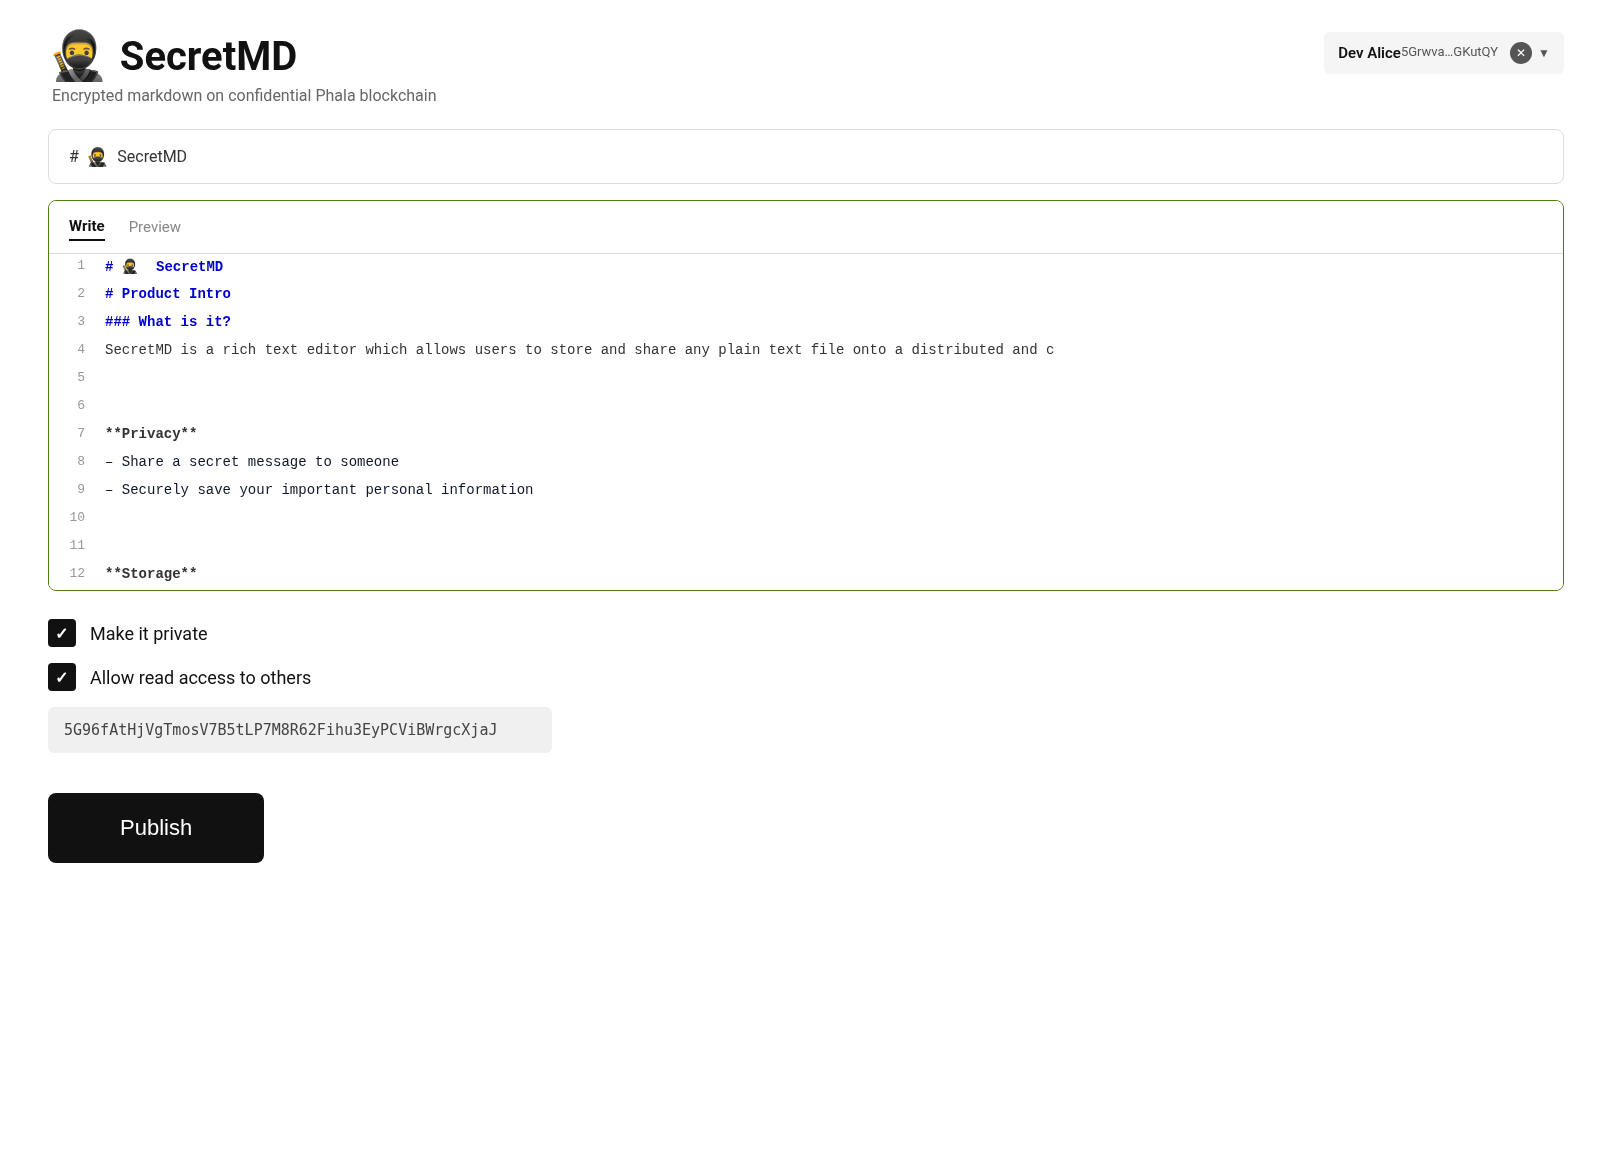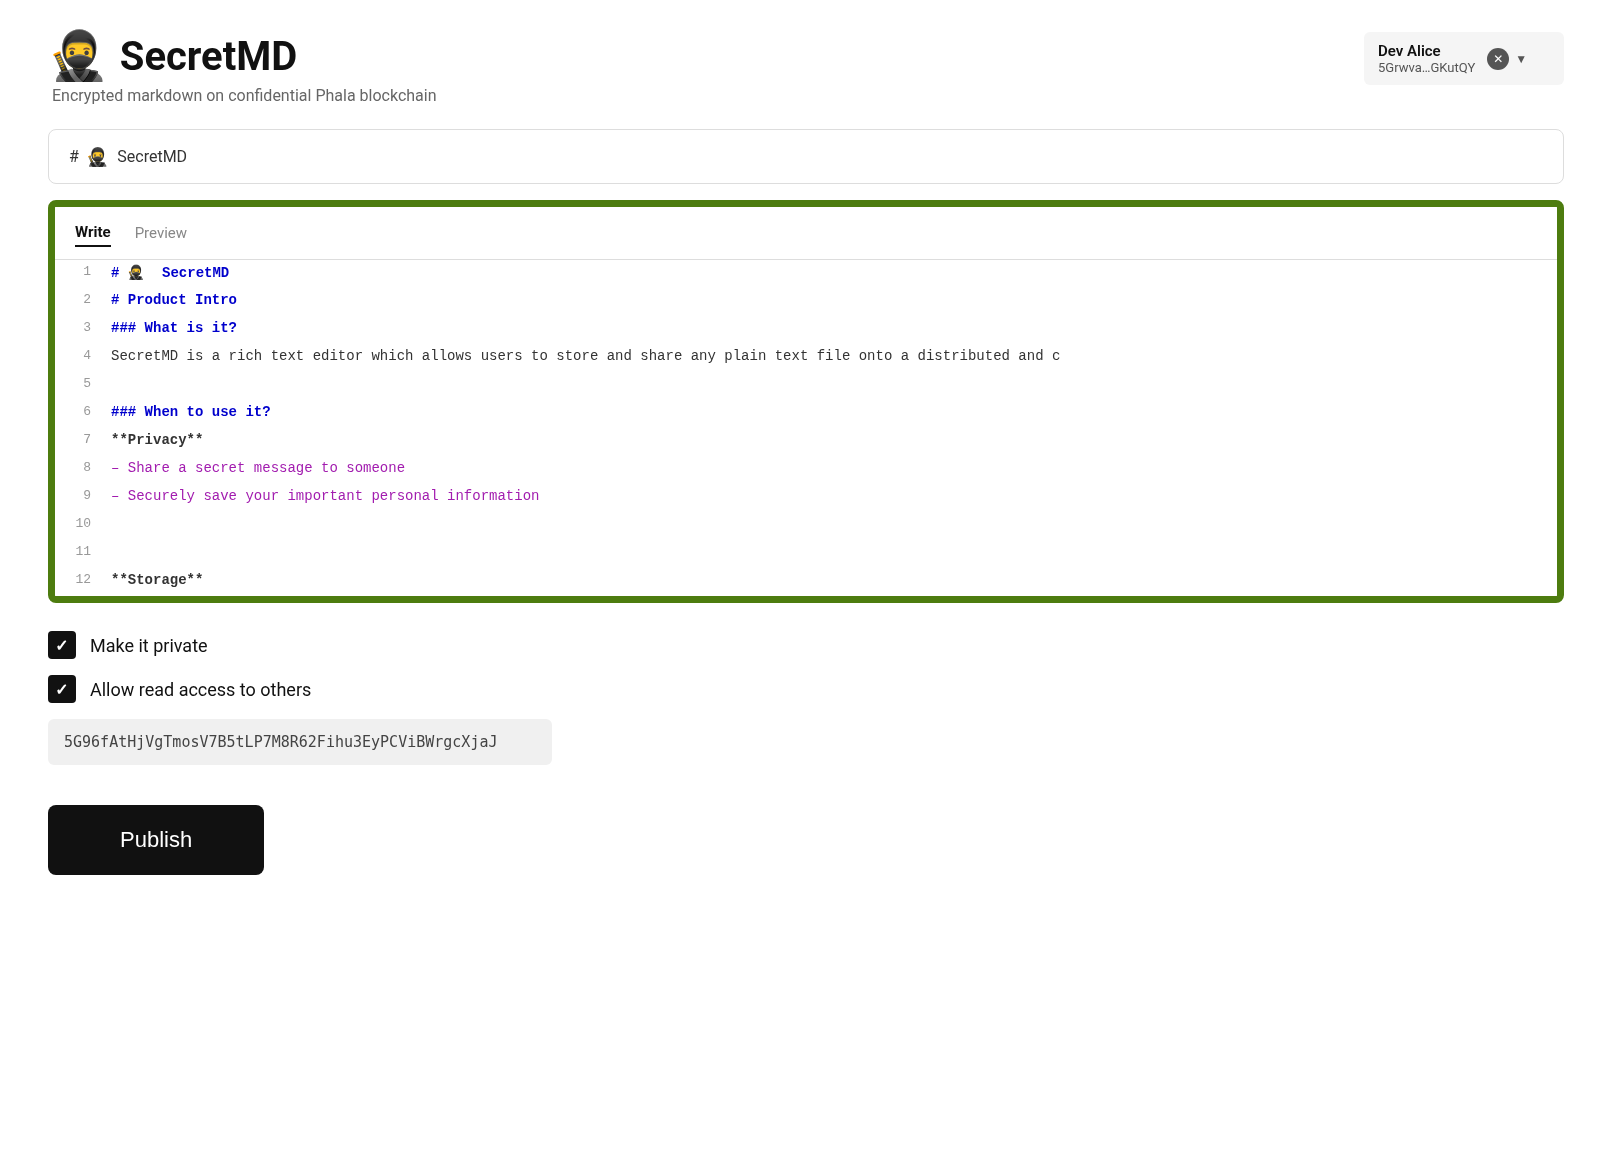--- a/index.html
+++ b/index.html
@@ -52,21 +52,20 @@
       align-items: center;
       background: #f5f5f5;
       border-radius: 6px;
       padding: 10px 14px;
       gap: 12px;
       min-width: 200px;
     }
 
     .user-info {
       display: flex;
-      flex-direction: column;
     }
 
     .user-name {
       font-size: 15px;
       font-weight: 600;
       color: #111;
     }
 
     .user-address {
       font-size: 13px;
@@ -117,21 +116,21 @@
     .doc-path-hash {
       color: #333;
       font-size: 16px;
     }
 
     .doc-path-icon {
       font-size: 18px;
     }
 
     .editor-container {
-      border: 7px solid #4d7c0f;
+      border: 1px solid #4d7c0f;
       border-radius: 8px;
       overflow: hidden;
       margin-bottom: 28px;
     }
 
     .editor-tabs {
       display: flex;
       align-items: center;
       padding: 12px 20px;
       border-bottom: 1px solid #ddd;
@@ -195,21 +194,21 @@
     .heading-h3 {
       color: #0000cc;
       font-weight: 700;
     }
 
     .text-normal {
       color: #333;
     }
 
     .bullet-blue {
-      color: #a21caf;
+      color: #0f172a;
     }
 
     .link-text {
       color: #c0392b;
       text-decoration: underline;
     }
 
     .link-url {
       color: #2a7ae2;
     }
@@ -348,21 +347,20 @@
         <span class="line-content text-normal">SecretMD is a rich text editor which allows users to store and share any plain text file onto a distributed and c</span>
       </div>
 
       <div class="code-line empty-line">
         <span class="line-number">5</span>
         <span class="line-content"></span>
       </div>
 
       <div class="code-line">
         <span class="line-number">6</span>
-        <span class="line-content heading-h3">### When to use it?</span>
       </div>
 
       <div class="code-line">
         <span class="line-number">7</span>
         <span class="line-content bold-text">**Privacy**</span>
       </div>
 
       <div class="code-line">
         <span class="line-number">8</span>
         <span class="line-content bullet-blue">– Share a secret message to someone</span>

